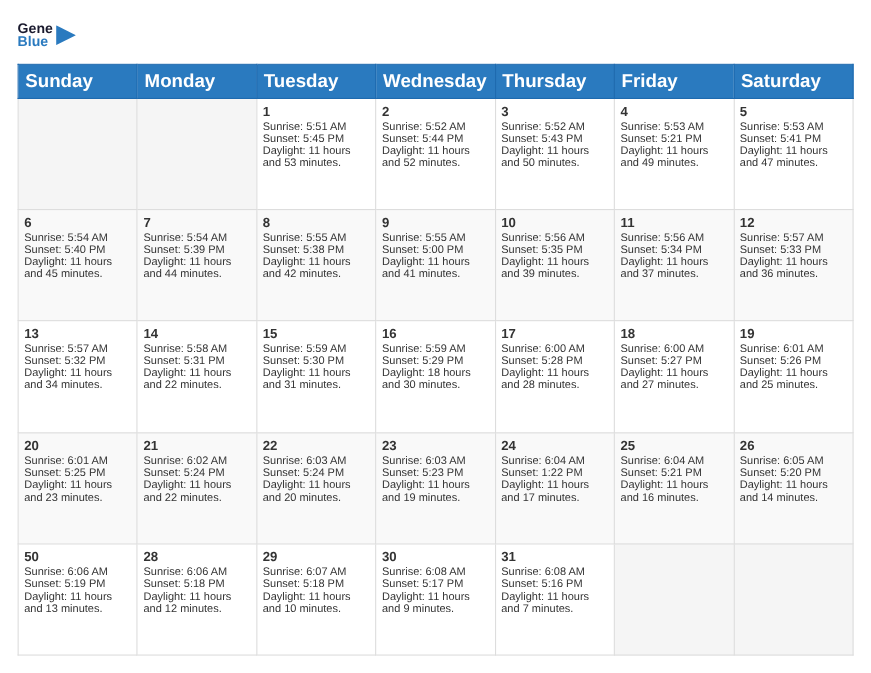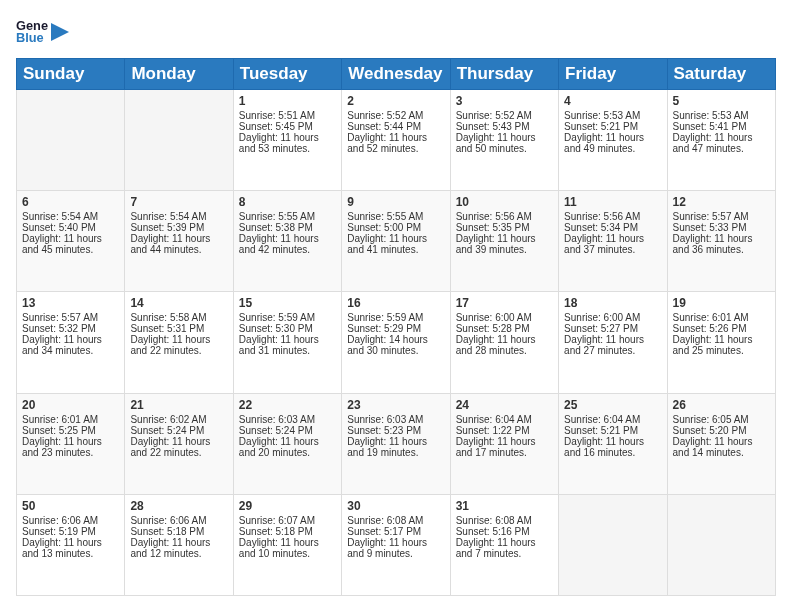--- a/index.html
+++ b/index.html
@@ -136,21 +136,21 @@
           <td><span class="day-num">8</span><span>Sunrise: 5:55 AM</span><br><span>Sunset: 5:38 PM</span><br><span>Daylight: 11 hours and 42 minutes.</span></td>
           <td><span class="day-num">9</span><span>Sunrise: 5:55 AM</span><br><span>Sunset: 5:00 PM</span><br><span>Daylight: 11 hours and 41 minutes.</span></td>
           <td><span class="day-num">10</span><span>Sunrise: 5:56 AM</span><br><span>Sunset: 5:35 PM</span><br><span>Daylight: 11 hours and 39 minutes.</span></td>
           <td><span class="day-num">11</span><span>Sunrise: 5:56 AM</span><br><span>Sunset: 5:34 PM</span><br><span>Daylight: 11 hours and 37 minutes.</span></td>
           <td><span class="day-num">12</span><span>Sunrise: 5:57 AM</span><br><span>Sunset: 5:33 PM</span><br><span>Daylight: 11 hours and 36 minutes.</span></td>
         </tr>
         <tr>
           <td><span class="day-num">13</span><span>Sunrise: 5:57 AM</span><br><span>Sunset: 5:32 PM</span><br><span>Daylight: 11 hours and 34 minutes.</span></td>
           <td><span class="day-num">14</span><span>Sunrise: 5:58 AM</span><br><span>Sunset: 5:31 PM</span><br><span>Daylight: 11 hours and 22 minutes.</span></td>
           <td><span class="day-num">15</span><span>Sunrise: 5:59 AM</span><br><span>Sunset: 5:30 PM</span><br><span>Daylight: 11 hours and 31 minutes.</span></td>
-          <td><span class="day-num">16</span><span>Sunrise: 5:59 AM</span><br><span>Sunset: 5:29 PM</span><br><span>Daylight: 14 hours and 30 minutes.</span></td>
+          <td><span class="day-num">16</span><span>Sunrise: 5:59 AM</span><br><span>Sunset: 5:29 PM</span><br><span>Daylight: 18 hours and 30 minutes.</span></td>
           <td><span class="day-num">17</span><span>Sunrise: 6:00 AM</span><br><span>Sunset: 5:28 PM</span><br><span>Daylight: 11 hours and 28 minutes.</span></td>
           <td><span class="day-num">18</span><span>Sunrise: 6:00 AM</span><br><span>Sunset: 5:27 PM</span><br><span>Daylight: 11 hours and 27 minutes.</span></td>
           <td><span class="day-num">19</span><span>Sunrise: 6:01 AM</span><br><span>Sunset: 5:26 PM</span><br><span>Daylight: 11 hours and 25 minutes.</span></td>
         </tr>
         <tr>
           <td><span class="day-num">20</span><span>Sunrise: 6:01 AM</span><br><span>Sunset: 5:25 PM</span><br><span>Daylight: 11 hours and 23 minutes.</span></td>
           <td><span class="day-num">21</span><span>Sunrise: 6:02 AM</span><br><span>Sunset: 5:24 PM</span><br><span>Daylight: 11 hours and 22 minutes.</span></td>
           <td><span class="day-num">22</span><span>Sunrise: 6:03 AM</span><br><span>Sunset: 5:24 PM</span><br><span>Daylight: 11 hours and 20 minutes.</span></td>
           <td><span class="day-num">23</span><span>Sunrise: 6:03 AM</span><br><span>Sunset: 5:23 PM</span><br><span>Daylight: 11 hours and 19 minutes.</span></td>
           <td><span class="day-num">24</span><span>Sunrise: 6:04 AM</span><br><span>Sunset: 1:22 PM</span><br><span>Daylight: 11 hours and 17 minutes.</span></td>

